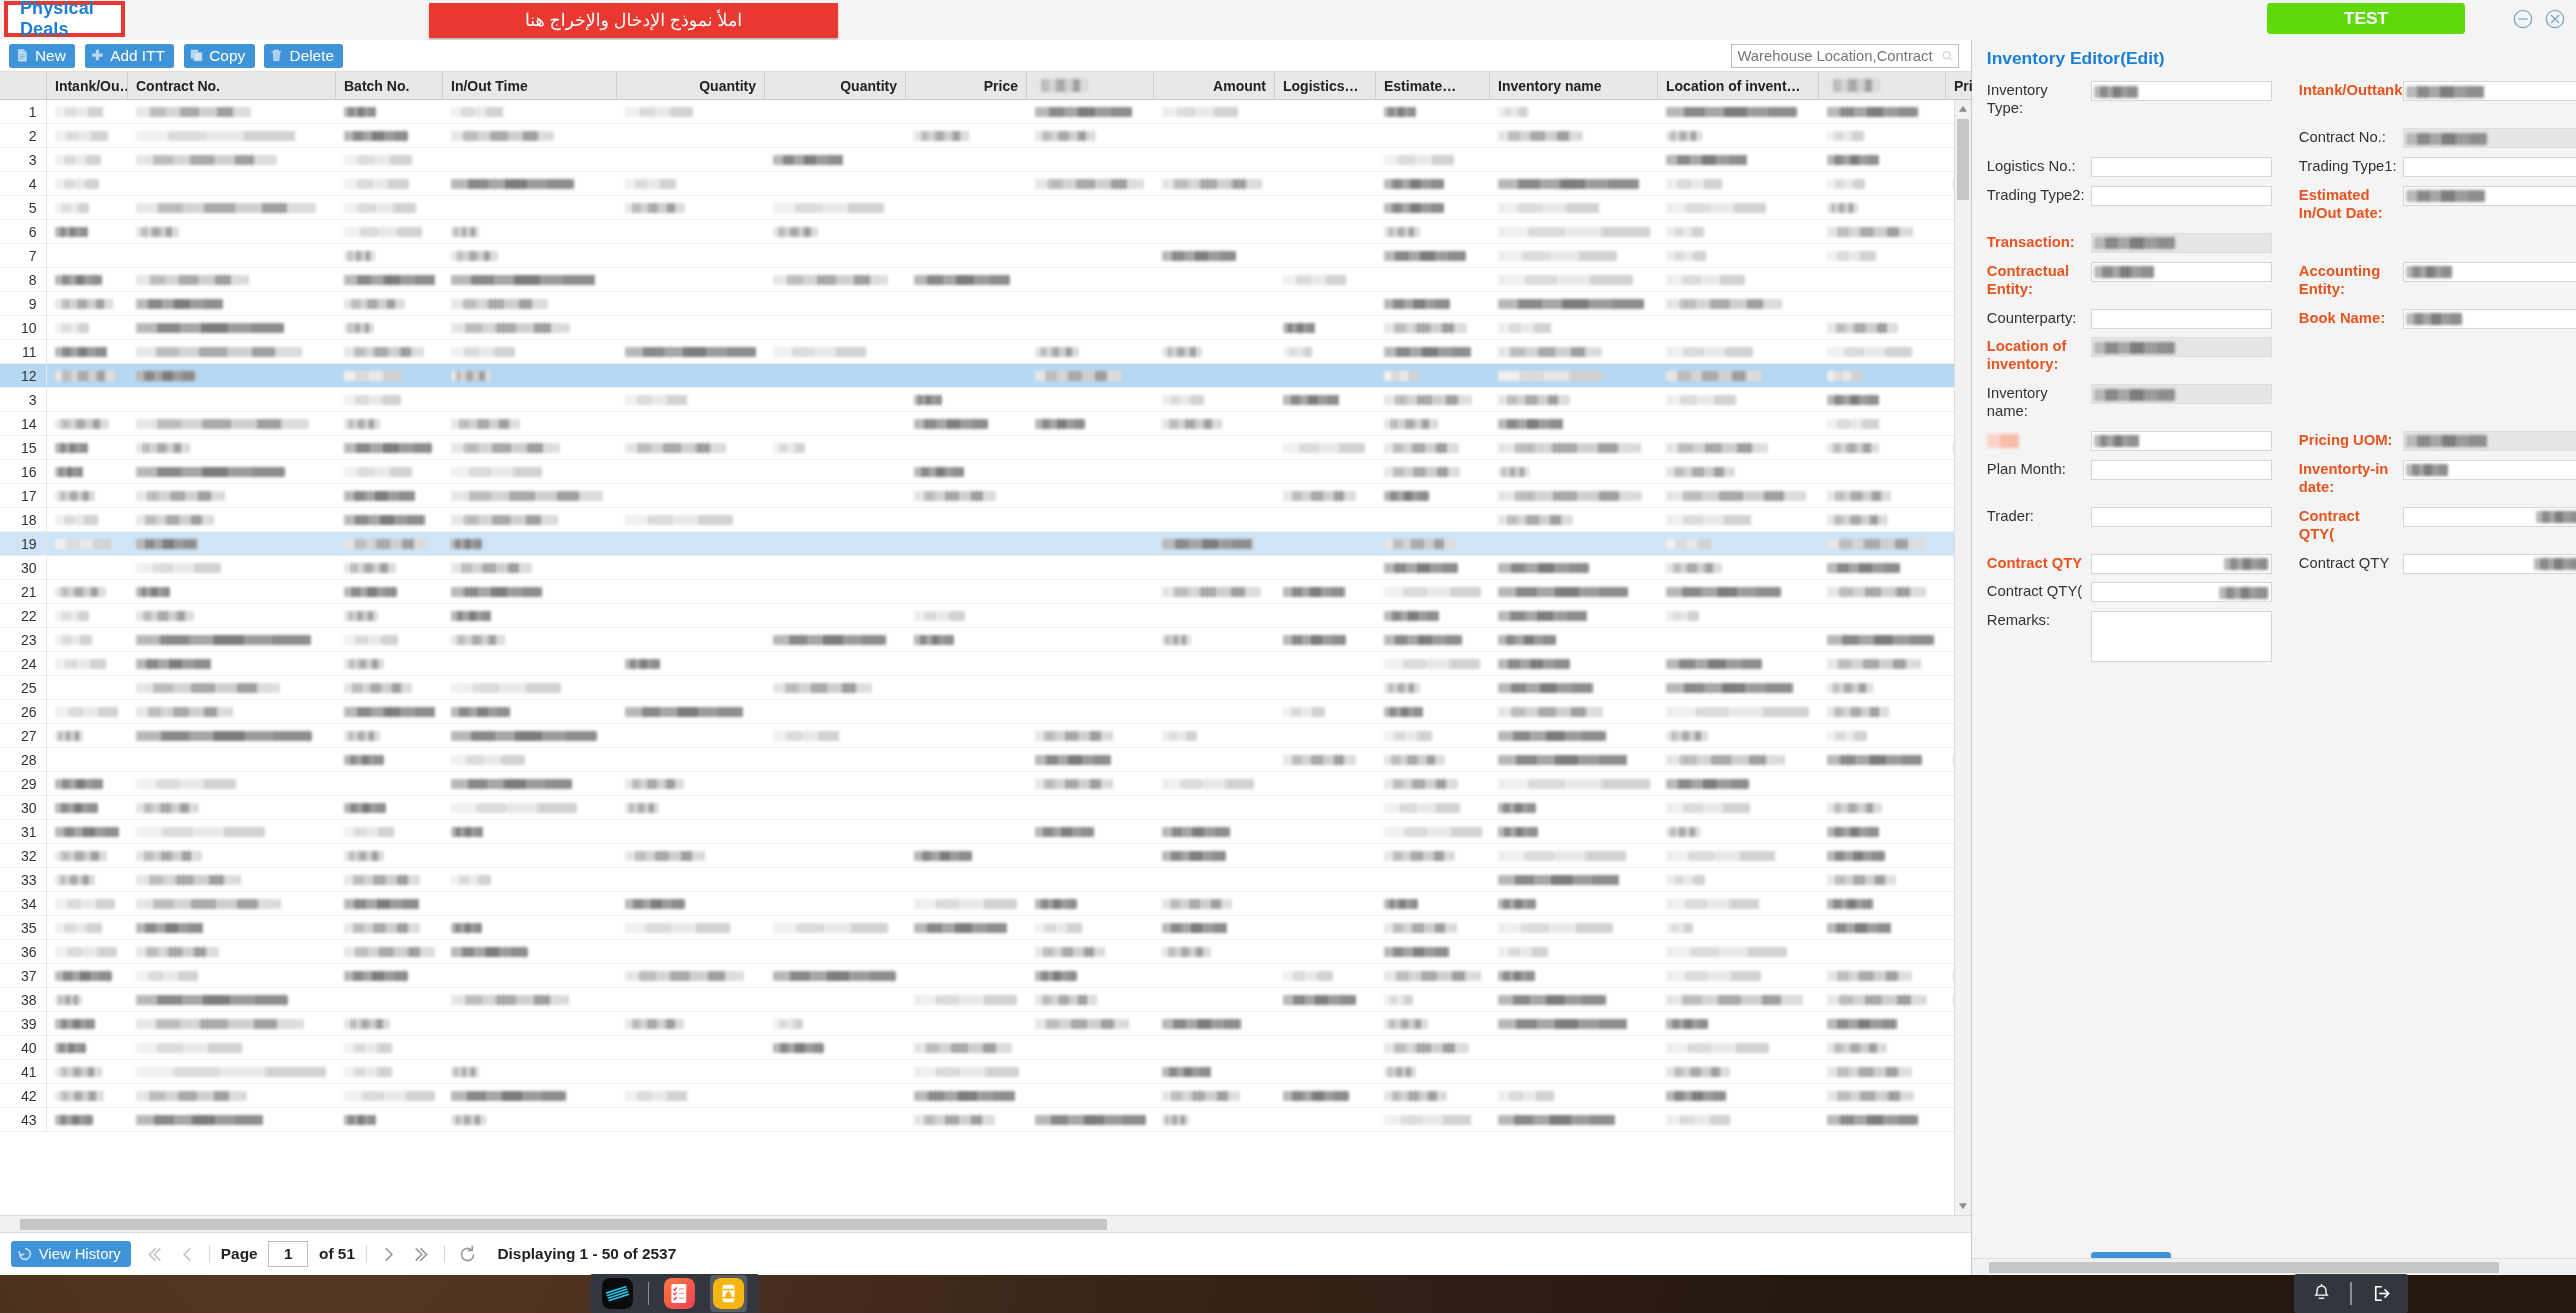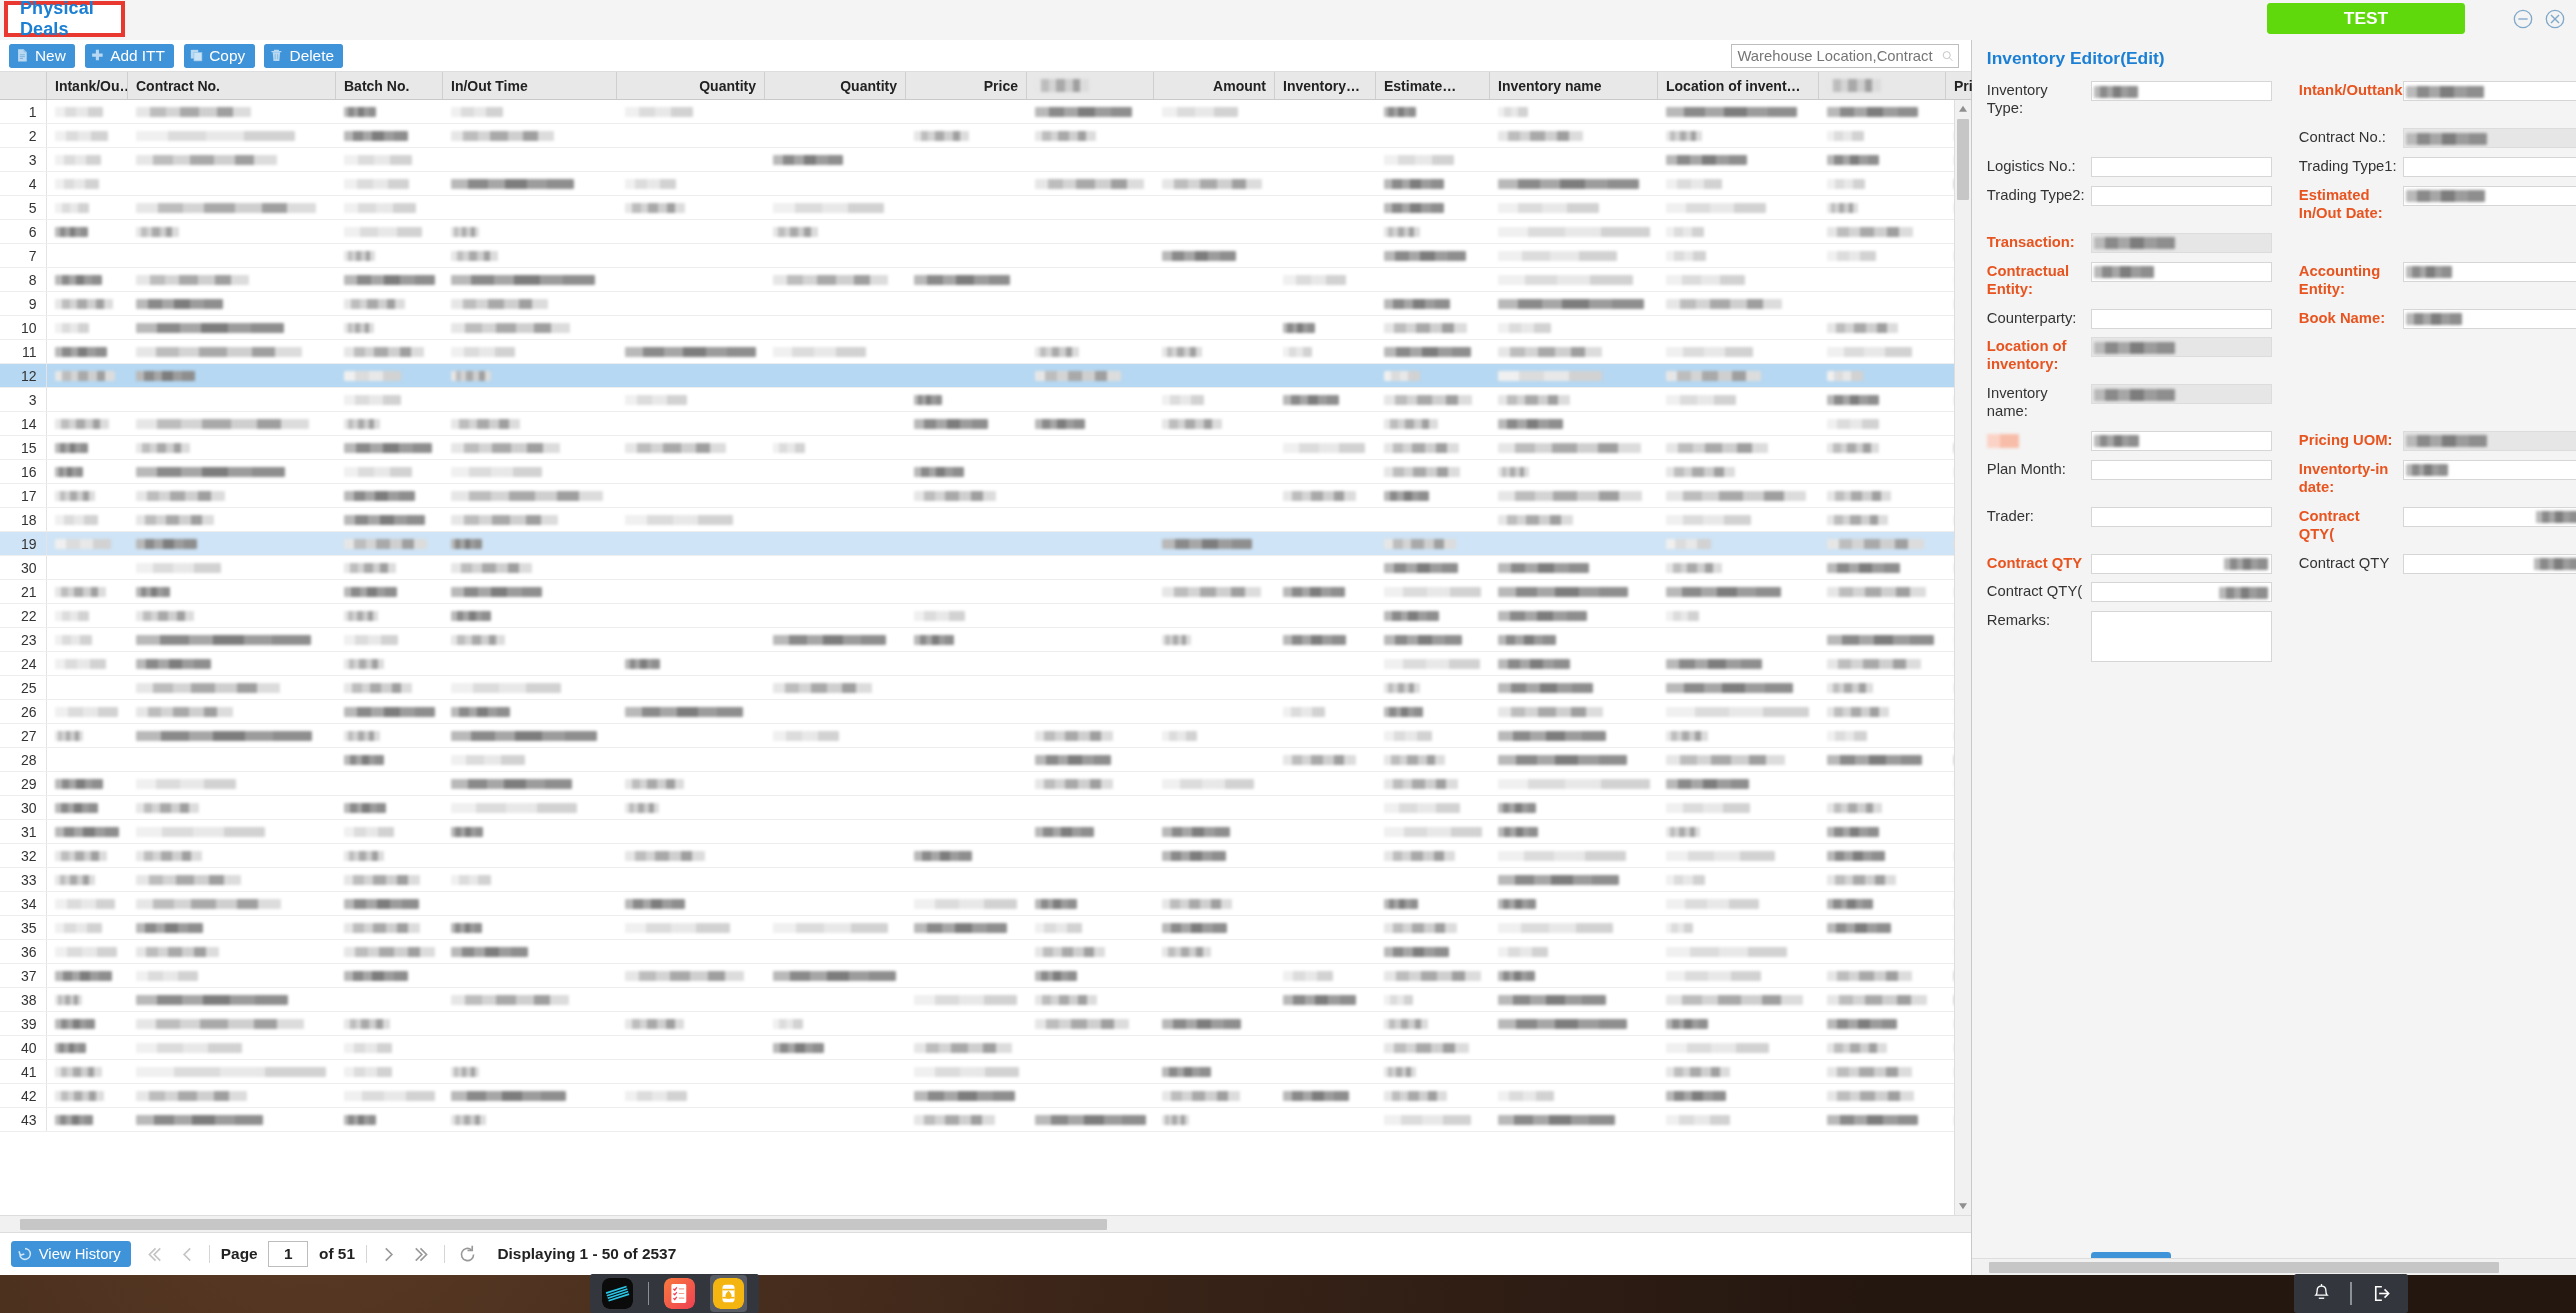--- a/index.html
+++ b/index.html
@@ -228,20 +228,21 @@
 
 <div id="desktop"></div>
 
 <div id="app-window">
 
   <div class="topbar">
     <div class="module-title-box">
       <span class="module-title">Physical Deals</span>
     </div>
 
+    <div class="arabic-banner">املأ نموذج الإدخال والإخراج هنا</div>
 
     <div class="test-btn">TEST</div>
 
     <div class="win-ctrls">
       <span class="win-ctrl">
         <svg viewBox="0 0 30 30">
             <circle cx="15" cy="15" r="13" fill="none" stroke="#7fa8c9" stroke-width="2"></circle>
             <line x1="8" y1="15" x2="22" y2="15" stroke="#7fa8c9" stroke-width="2"></line>
           </svg>
       </span>
@@ -313,21 +314,21 @@
           <div class="hcell" style="flex: 0 0 208px;">Contract No.</div>
           <div class="hcell" style="flex: 0 0 107px;">Batch No.</div>
           <div class="hcell" style="flex: 0 0 174px;">In/Out Time</div>
           <div class="hcell right" style="flex: 0 0 148px;">Quantity</div>
           <div class="hcell right" style="flex: 0 0 141px;">Quantity</div>
           <div class="hcell right" style="flex: 0 0 121px;">Price</div>
           <div class="hcell" style="flex: 0 0 127px;">
             <span class="redact" style="width: 54px; height: 13.4px;"></span>
           </div>
           <div class="hcell right" style="flex: 0 0 121px;">Amount</div>
-          <div class="hcell" style="flex: 0 0 101px;">Inventory…</div>
+          <div class="hcell" style="flex: 0 0 101px;">Logistics…</div>
           <div class="hcell" style="flex: 0 0 114px;">Estimate…</div>
           <div class="hcell" style="flex: 0 0 168px;">Inventory name</div>
           <div class="hcell" style="flex: 0 0 161px;">Location of invent…</div>
           <div class="hcell" style="flex: 0 0 127px;">
             <span class="redact" style="width: 54px; height: 13.4px;"></span>
           </div>
           <div class="hcell" style="flex: 0 0 81px;">Pricing</div>
         </div>
 
       <div class="grid-body">

